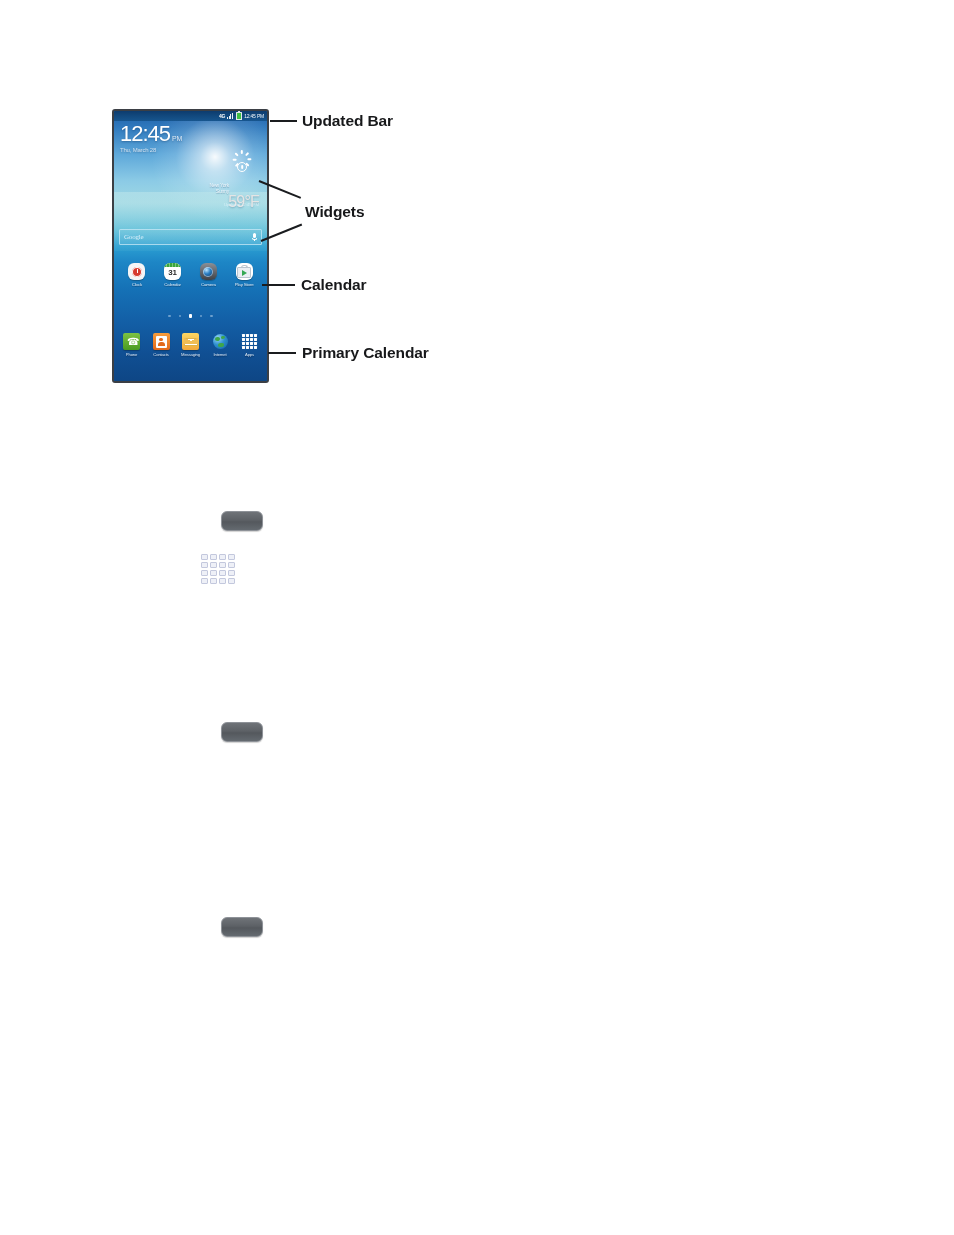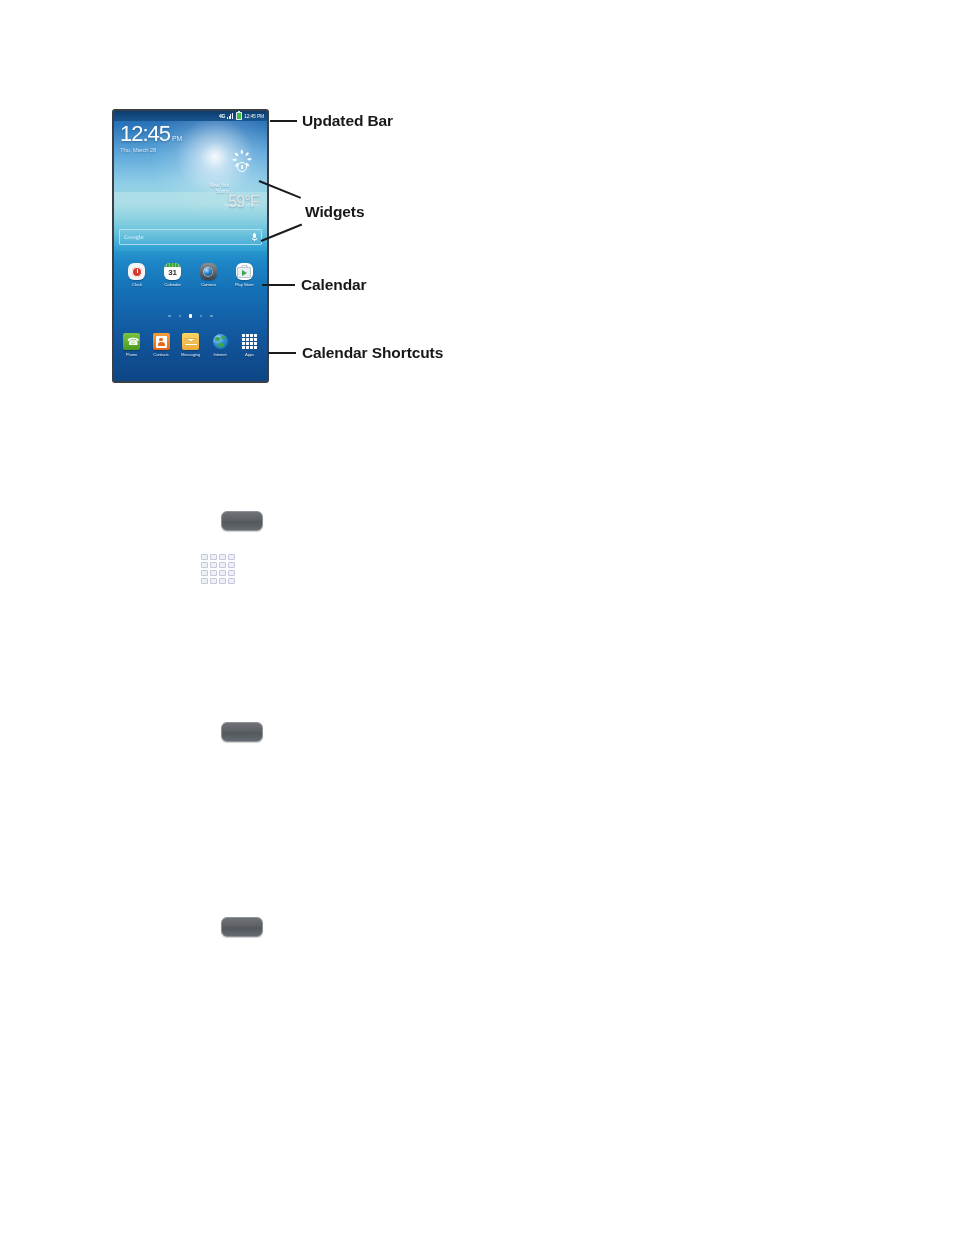--- a/index.html
+++ b/index.html
@@ -709,21 +709,21 @@
   <div class="leader" style="left:262px; top:284px; width:33px; height:2px;"></div>
 
   <div class="leader" style="left:268px; top:352px; width:28px; height:2px;"></div>
 
   <div class="callout-label" style="left:302px; top:112px;">Updated Bar</div>
 
   <div class="callout-label" style="left:305px; top:203px;">Widgets</div>
 
   <div class="callout-label" style="left:301px; top:276px;">Calendar</div>
 
-  <div class="callout-label" style="left:302px; top:344px;">Calendar Shortcuts</div>
+  <div class="callout-label" style="left:302px; top:344px;">Primary Calendar</div>
 
 </div>
 
 <div class="home-key" style="left:221px; top:511px;"></div>
 
 <div class="apps-key" style="left:201px; top:554px;">
   <span></span>
     <span></span>
     <span></span>
     <span></span>

